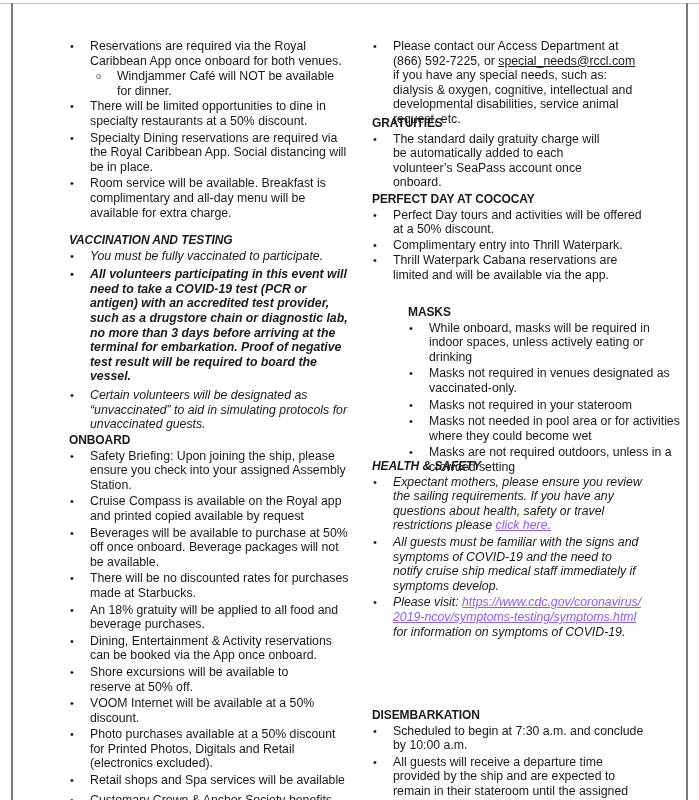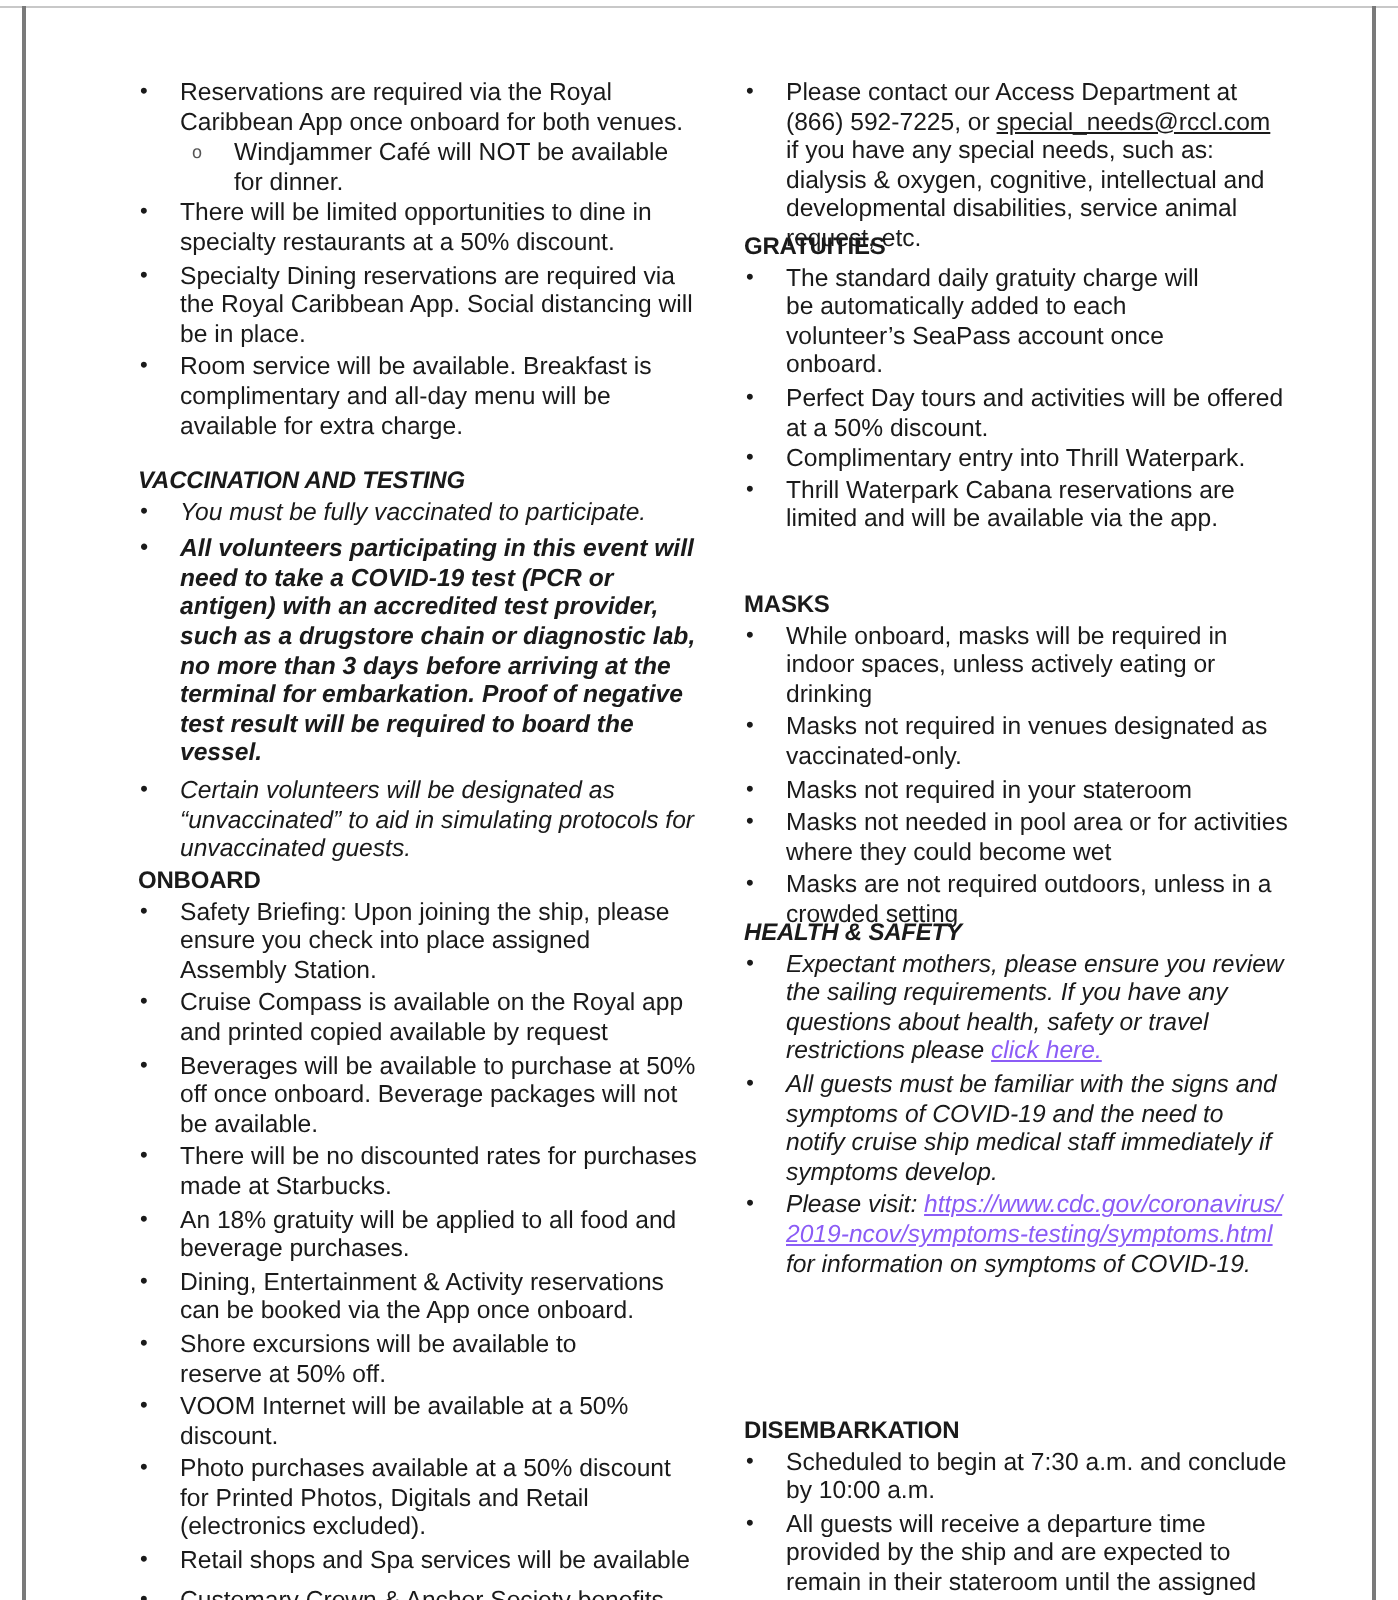--- a/index.html
+++ b/index.html
@@ -66,21 +66,21 @@
       <li class="b">
         <span class="dot">•</span>
         <span>Certain volunteers will be designated as “unvaccinated” to aid in simulating protocols for unvaccinated guests.</span>
       </li>
     </ul>
   </div>
 
   <div style="position:absolute; top:433px; width:282px;">
     <div class="hdr">ONBOARD</div>
     <ul>
-      <li class="b"><span class="dot">•</span><span>Safety Briefing: Upon joining the ship, please ensure you check into place assigned Assembly Station.</span></li>
+      <li class="b"><span class="dot">•</span><span>Safety Briefing: Upon joining the ship, please ensure you check into your assigned Assembly Station.</span></li>
       <li class="b"><span class="dot">•</span><span>Cruise Compass is available on the Royal app and printed copied available by request</span></li>
       <li class="b"><span class="dot">•</span><span>Beverages will be available to purchase at 50% off once onboard. Beverage packages will not be available.</span></li>
       <li class="b"><span class="dot">•</span><span>There will be no discounted rates for purchases made at Starbucks.</span></li>
       <li class="b"><span class="dot">•</span><span>An 18% gratuity will be applied to all food and beverage purchases.</span></li>
       <li class="b"><span class="dot">•</span><span>Dining, Entertainment &amp; Activity reservations can be booked via the App once onboard.</span></li>
       <li class="b" style="padding-right:60px;"><span class="dot">•</span><span>Shore excursions will be available to reserve at 50% off.</span></li>
       <li class="b"><span class="dot">•</span><span>VOOM Internet will be available at a 50% discount.</span></li>
       <li class="b"><span class="dot">•</span><span>Photo purchases available at a 50% discount for Printed Photos, Digitals and Retail (electronics excluded).</span></li>
       <li class="b" style="margin-bottom:5px;"><span class="dot">•</span><span>Retail shops and Spa services will be available</span></li>
       <li class="b"><span class="dot">•</span><span>Customary Crown &amp; Anchor Society benefits will not be available on this sailing, i.e. cruise ports,</span></li>
@@ -97,28 +97,29 @@
   </ul>
 
   <div style="position:absolute; top:116px; width:272px;">
     <div class="hdr">GRATUITIES</div>
     <ul>
       <li class="b" style="padding-right:30px;"><span class="dot">•</span><span>The standard daily gratuity charge will be automatically added to each volunteer’s SeaPass account once onboard.</span></li>
     </ul>
   </div>
 
   <div style="position:absolute; top:192px; width:272px;">
+    <div class="hdr">PERFECT DAY AT COCOCAY</div>
     <ul>
       <li class="b" style="margin-bottom:1px;"><span class="dot">•</span><span>Perfect Day tours and activities will be offered at a 50% discount.</span></li>
       <li class="b" style="margin-bottom:1px;"><span class="dot">•</span><span>Complimentary entry into Thrill Waterpark.</span></li>
       <li class="b"><span class="dot">•</span><span>Thrill Waterpark Cabana reservations are limited and will be available via the app.</span></li>
     </ul>
   </div>
 
-  <div style="position:absolute; top:295px; width:272px;">
+  <div style="position:absolute; top:305px; width:272px;margin-left:36px;">
     <div class="hdr">MASKS</div>
     <ul>
       <li class="b"><span class="dot">•</span><span>While onboard, masks will be required in indoor spaces, unless actively eating or drinking</span></li>
       <li class="b"><span class="dot">•</span><span>Masks not required in venues designated as vaccinated-only.</span></li>
       <li class="b"><span class="dot">•</span><span>Masks not required in your stateroom</span></li>
       <li class="b"><span class="dot">•</span><span>Masks not needed in pool area or for activities where they could become wet</span></li>
       <li class="b"><span class="dot">•</span><span>Masks are not required outdoors, unless in a crowded setting</span></li>
     </ul>
   </div>
 

